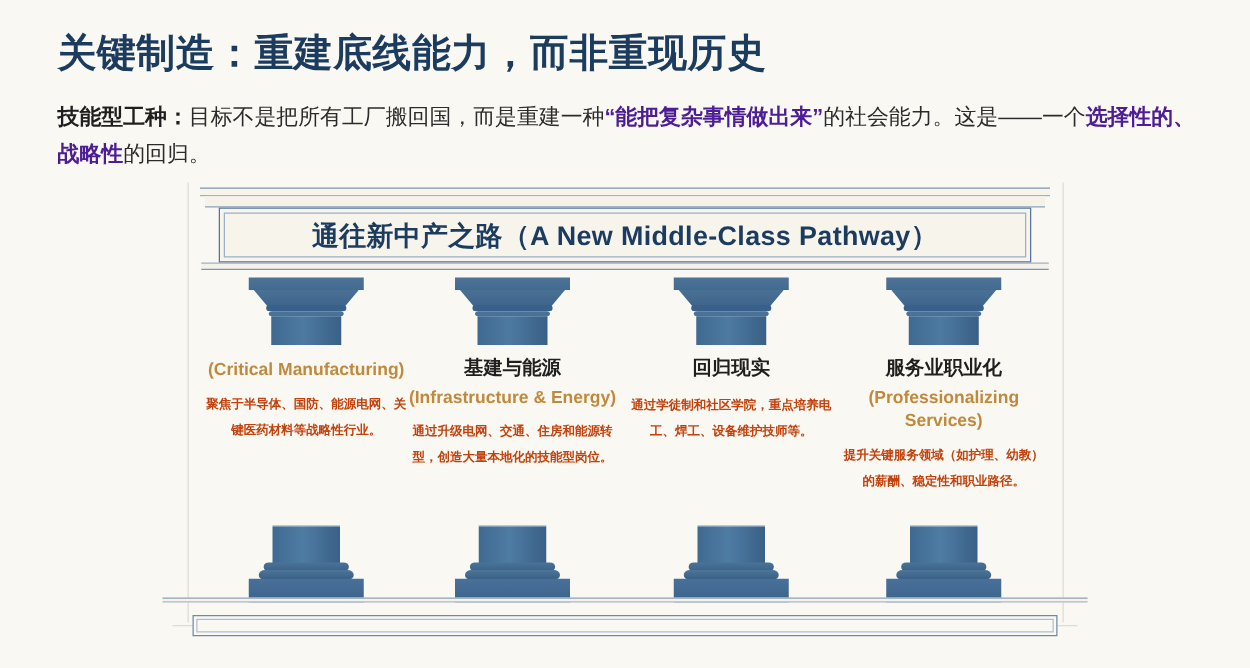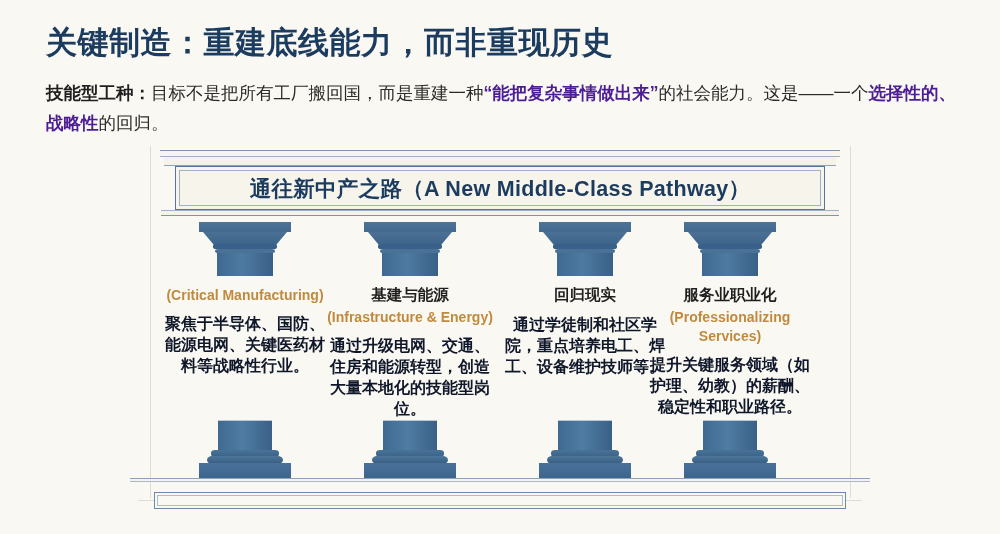--- a/index.html
+++ b/index.html
@@ -70,21 +70,21 @@
 
   
   .cols{position:absolute;left:160px;top:82px;width:680px;height:260px;}
   .col{
     position:absolute;top:0;width:170px;height:260px;
     display:flex;flex-direction:column;align-items:center;
   }
   .col:nth-child(1){left:0px;}
   .col:nth-child(2){left:165px;}
   .col:nth-child(3){left:340px;}
-  .col:nth-child(4){left:485px;align-items:center;}
+  .col:nth-child(4){left:510px;align-items:center;}
 
   
   .capital{position:relative;width:96px;height:54px;}
   .cap-abacus{
     position:absolute;left:2px;top:0;width:92px;height:10px;
     background:linear-gradient(180deg,#4d7397 0%,#436a8f 100%);
   }
   .cap-echinus{
     position:absolute;left:6px;top:10px;width:84px;height:13px;
     background:linear-gradient(180deg,#4a7094 0%,#3d648b 100%);
@@ -100,21 +100,21 @@
   }
   .cap-neck{
     position:absolute;left:20px;top:31px;width:56px;height:23px;
     background:linear-gradient(90deg,#3f6991 0%,#4d7aa1 45%,#3a6087 100%);
   }
 
   
   .col-text{width:166px;text-align:center;margin-top:8px;}
   .col-title{font-size:15.5px;font-weight:bold;color:#1f1f1f;line-height:22px;}
   .col-sub{font-size:14px;font-weight:bold;color:#c08a3e;line-height:19px;margin-top:2px;}
-  .col-desc{font-size:16px;font-weight:bold;color:#0f172a;line-height:21px;margin-top:8px;}
+  .col-desc{font-size:10px;font-weight:bold;color:#c2410c;line-height:21px;margin-top:8px;}
 
   
   .base{position:absolute;bottom:0;left:50%;transform:translateX(-50%);width:96px;height:62px;}
   .base-shaft{
     position:absolute;left:21px;top:0;width:54px;height:30px;
     background:linear-gradient(90deg,#3f6991 0%,#4f7ca3 45%,#3a6087 100%);
     border-top:1px solid #b9c8d8;
   }
   .base-t1{
     position:absolute;left:14px;top:30px;width:68px;height:7px;

